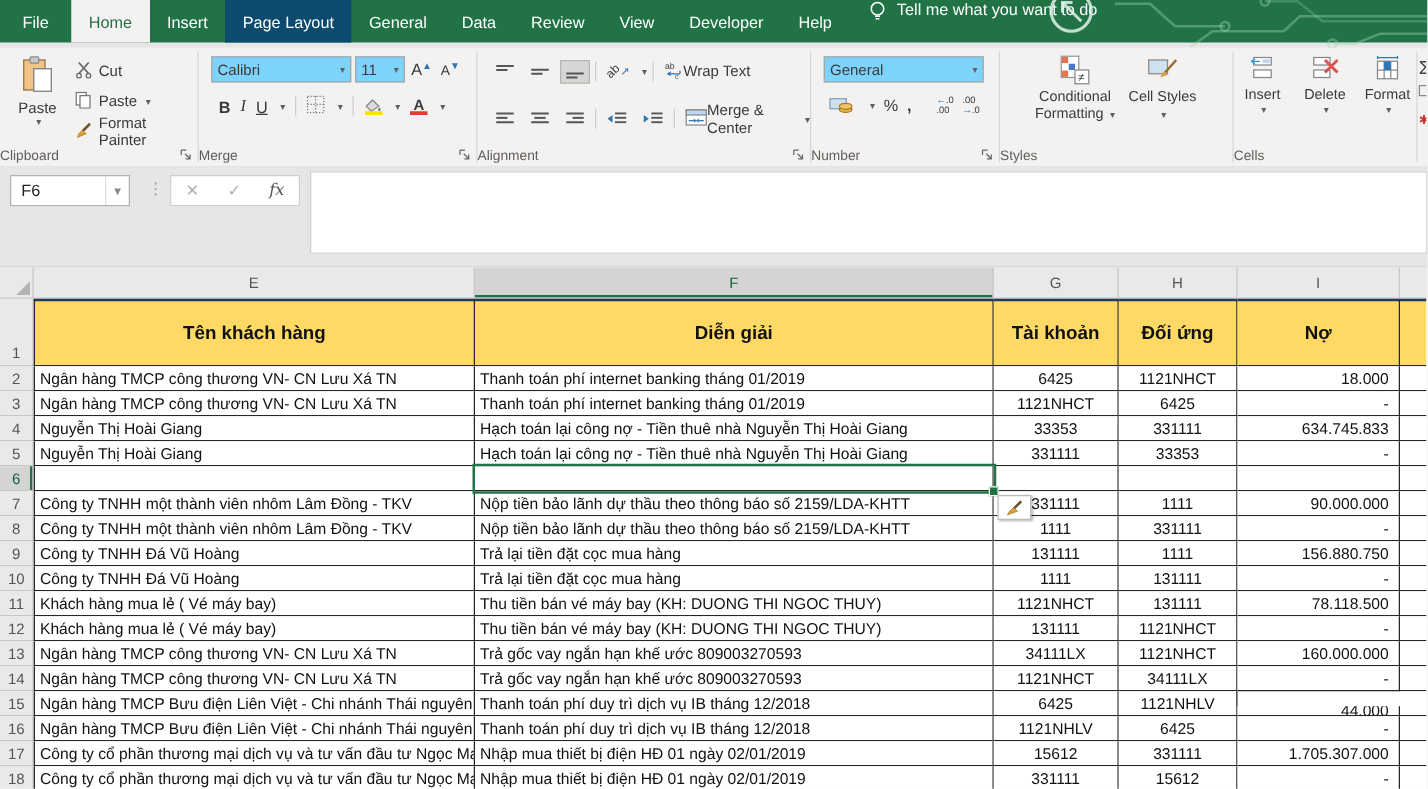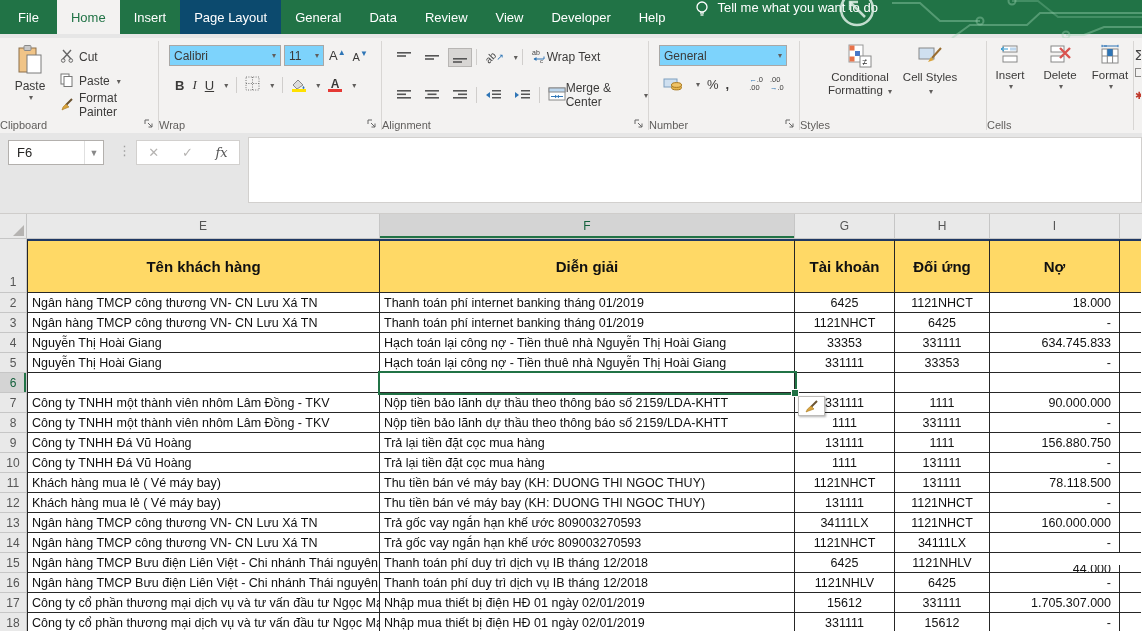--- a/index.html
+++ b/index.html
@@ -251,21 +251,21 @@
           </span>
           <span class="caret">▾</span>
         <span class="tgl">
             <span style="display:flex;flex-direction:column;align-items:center;line-height:1">
               <span style="font-weight:bold;font-size:12px">A</span>
               <span class="colorbar" style="background:#e53935"></span>
             </span>
           </span>
           <span class="caret">▾</span>
       </div>
-      <div class="grp-label">Wrap</div>
+      <div class="grp-label">Merge</div>
       <svg class="launcher" viewBox="0 0 10 10">
           <path d="M1 1 H5 M1 1 V5" stroke="#666" fill="none"></path>
           <path d="M4 4 L8 8 M8 4.5 V8 H4.5" stroke="#666" fill="none"></path>
         </svg>
     </div>
 
     <div class="gsep"></div>
 
     <div class="grp g-align">
       <div class="arow arow1">

